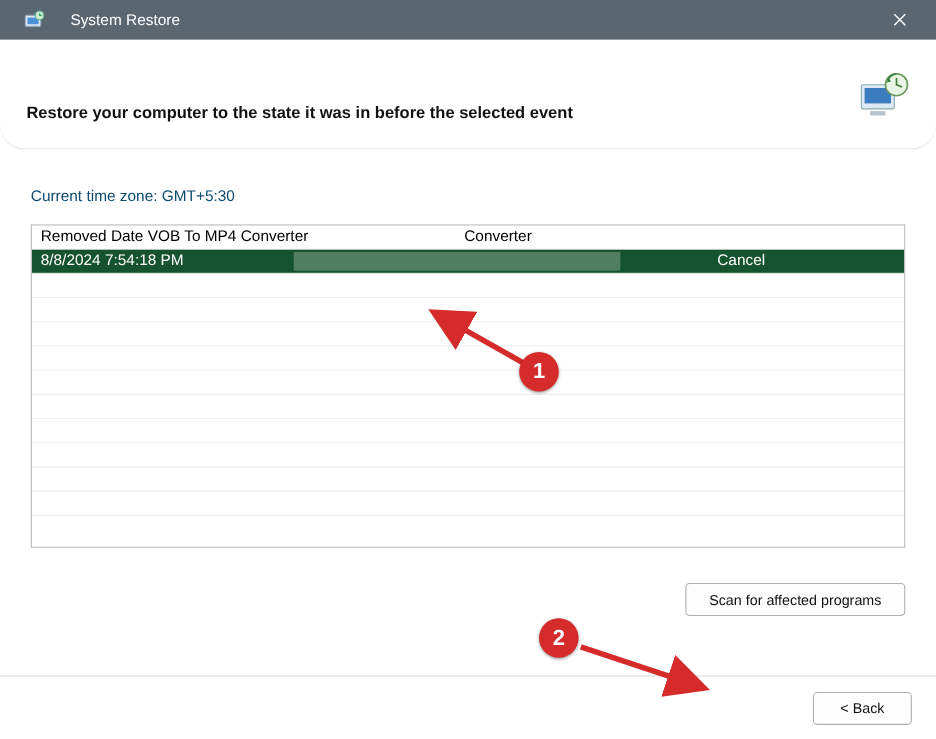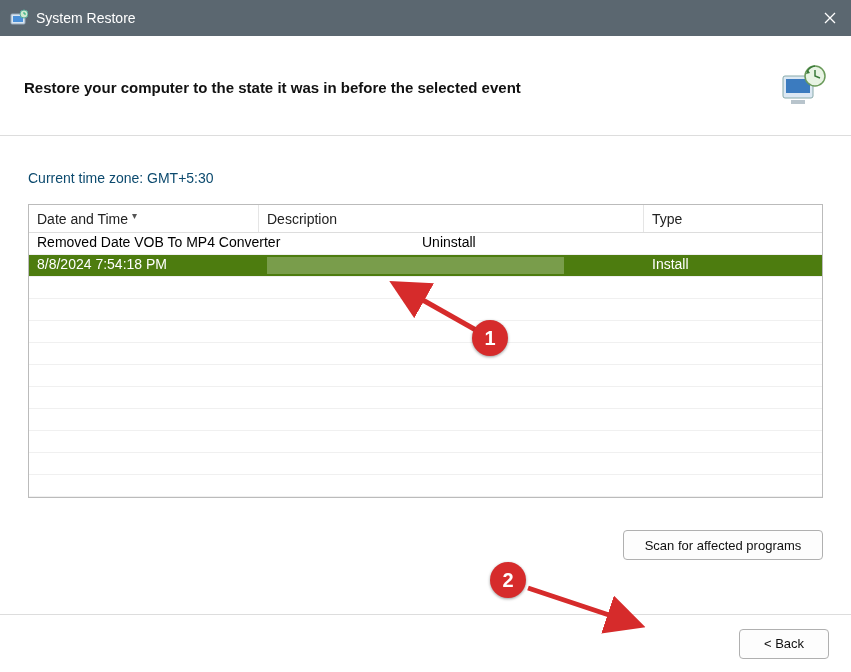--- a/index.html
+++ b/index.html
@@ -9,39 +9,41 @@
       background: #fff;
       width: 851px;
       height: 672px;
       overflow: hidden;
     }
     .titlebar {
       height: 36px;
       background: #5b6770;
       display: flex;
       align-items: center;
-      padding: 0 10px;
+      padding: 0 22px;
       color: #fff;
       font-size: 14px;
+      gap: 16px;
     }
     .titlebar .title-icon {
       width: 18px; height: 18px; margin-right: 8px;
       display: inline-flex; align-items: center; justify-content: center;
     }
     .titlebar .title-text { flex: 1; }
     .titlebar .close-btn {
       width: 42px; height: 36px; display: flex; align-items: center; justify-content: center;
       cursor: pointer; margin-right: -10px;
     }
     .header {
       padding: 24px 24px 24px 24px;
       display: flex;
-      align-items: center;
+      align-items: flex-end;
       border-bottom: 1px solid #ddd;
       min-height: 100px;
+      border-radius: 23px;
     }
     .header-text {
       flex: 1;
       font-size: 15px;
       font-weight: 600;
       color: #111;
       padding-top: 4px;
     }
     .header-icon {
       width: 48px; height: 48px;
@@ -86,21 +88,21 @@
       height: 22px;
       font-size: 14px;
       border-bottom: 1px solid #f0f0f0;
     }
     .grid-row .cell {
       padding: 1px 8px;
       white-space: nowrap;
       overflow: hidden;
     }
     .grid-row.selected {
-      background: #4d7c0f;
+      background: #14532d;
       color: #fff;
     }
     .grid-row.selected .cell.desc-cell {
       position: relative;
     }
     .grid-row.selected .cell.desc-cell::after {
       content: "";
       position: absolute;
       left: 8px; top: 2px; right: 80px; bottom: 2px;
       background: rgba(255,255,255,0.25);
@@ -186,42 +188,30 @@
       <path d="M28 10 A10 10 0 0 1 36 4" stroke="#3a7a3a" stroke-width="1.5" fill="none"></path>
       <polygon points="27,12 29,8 31,11" fill="#3a7a3a"></polygon>
     </svg>
   </div>
 </div>
 
 <div class="content">
   <div class="tz-line">Current time zone: GMT+5:30</div>
 
   <div class="grid">
-    <div class="grid-header">
-      <div class="col col-date">
-        <span>Date and Time</span>
-        <span class="sort-ind">▾</span>
-      </div>
-      <div class="col col-desc">
-        <span>Description</span>
-      </div>
-      <div class="col col-type">
-        <span>Type</span>
-      </div>
-    </div>
     <div class="grid-body" id="grid-body">
 
     <div class="grid-row">
           <div class="cell col-desc desc-cell">Removed Date VOB To MP4 Converter</div>
-          <div class="cell col-type">Uninstall</div>
+          <div class="cell col-type">Converter</div>
         </div>
         <div class="grid-row selected">
           <div class="cell col-date">8/8/2024 7:54:18 PM</div>
           <div class="cell col-desc desc-cell"></div>
-          <div class="cell col-type">Install</div>
+          <div class="cell col-type">Cancel</div>
         </div>
         <div class="grid-empty-row"></div>
         <div class="grid-empty-row"></div>
         <div class="grid-empty-row"></div>
         <div class="grid-empty-row"></div>
         <div class="grid-empty-row"></div>
         <div class="grid-empty-row"></div>
         <div class="grid-empty-row"></div>
         <div class="grid-empty-row"></div>
         <div class="grid-empty-row"></div>

